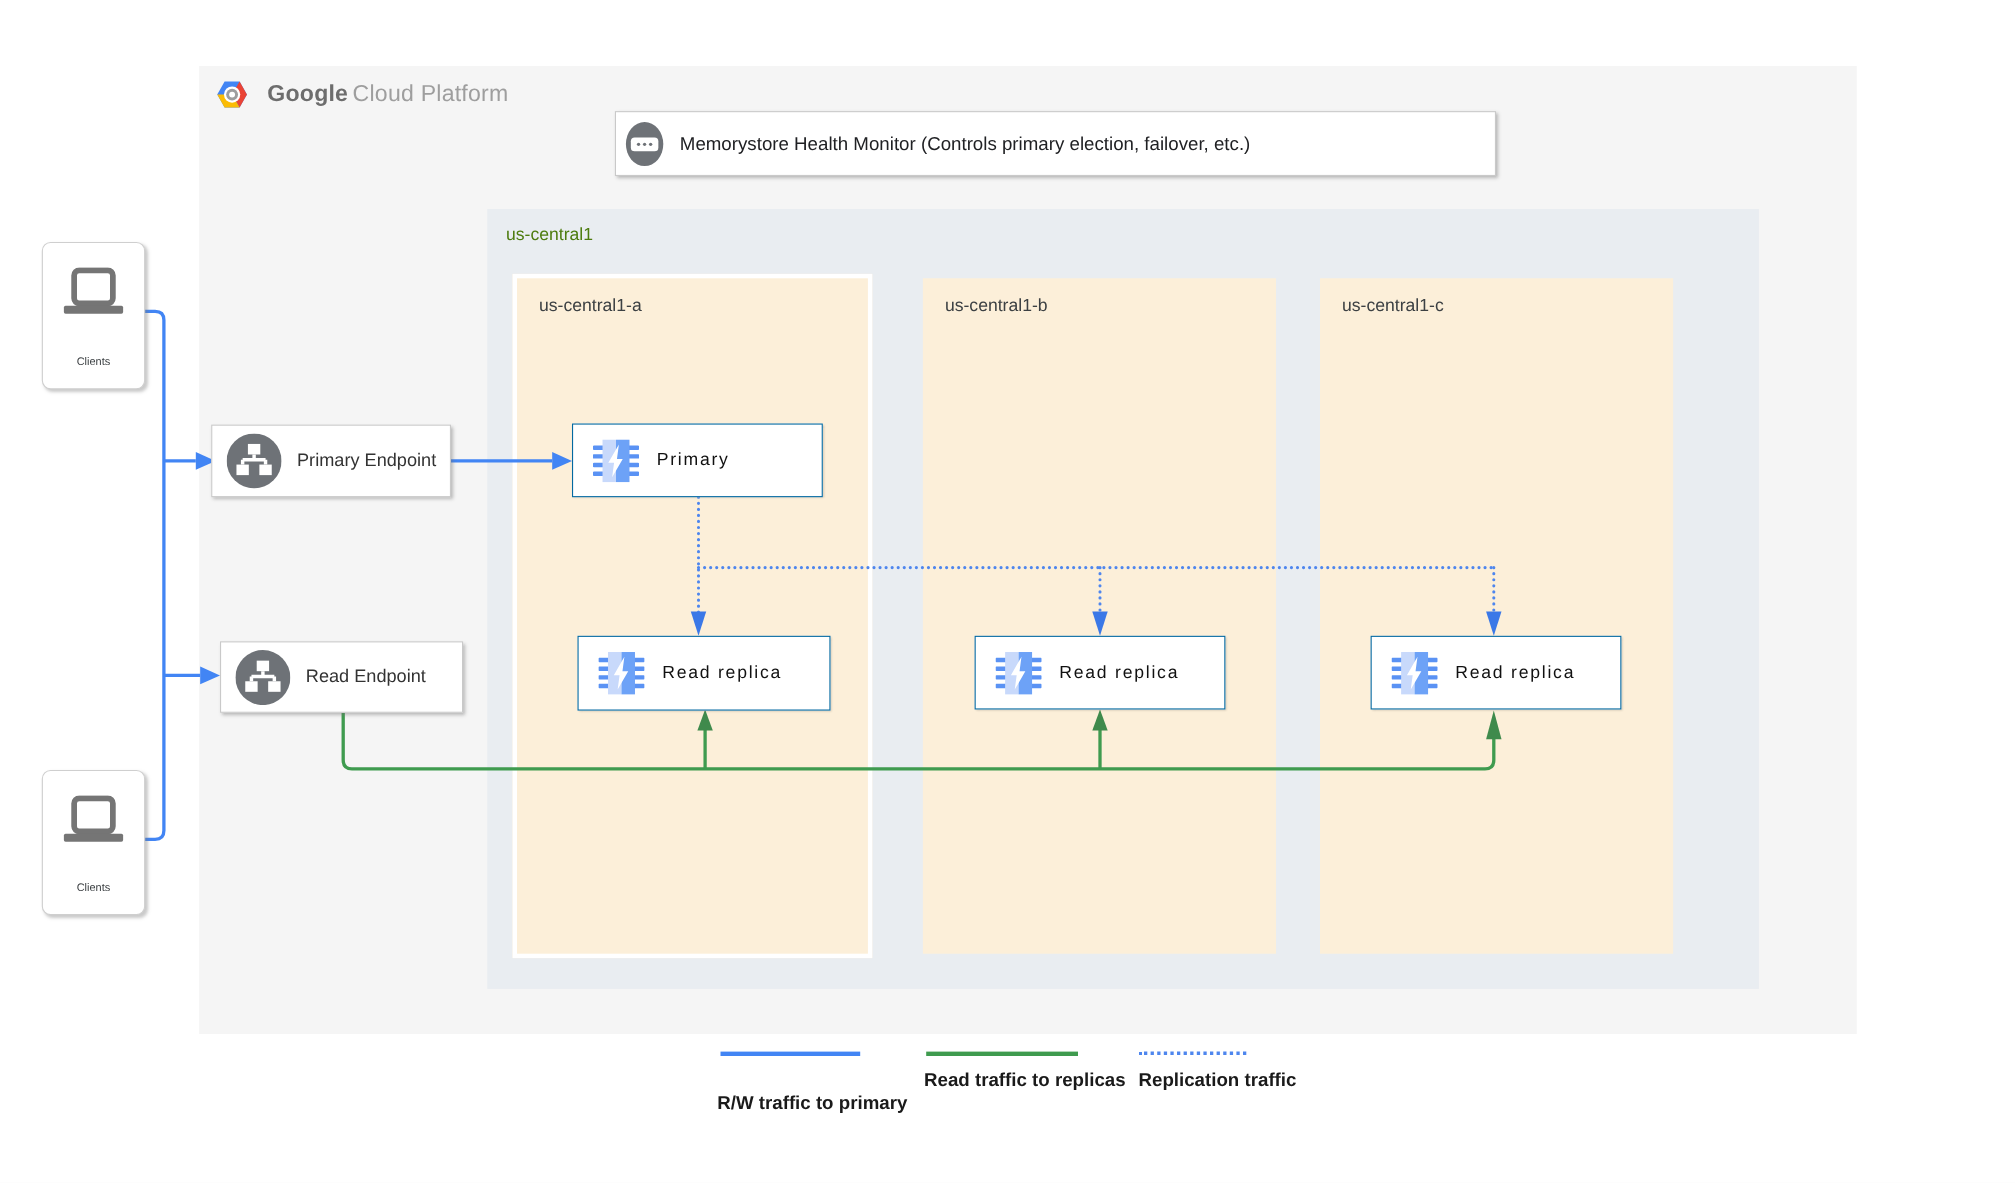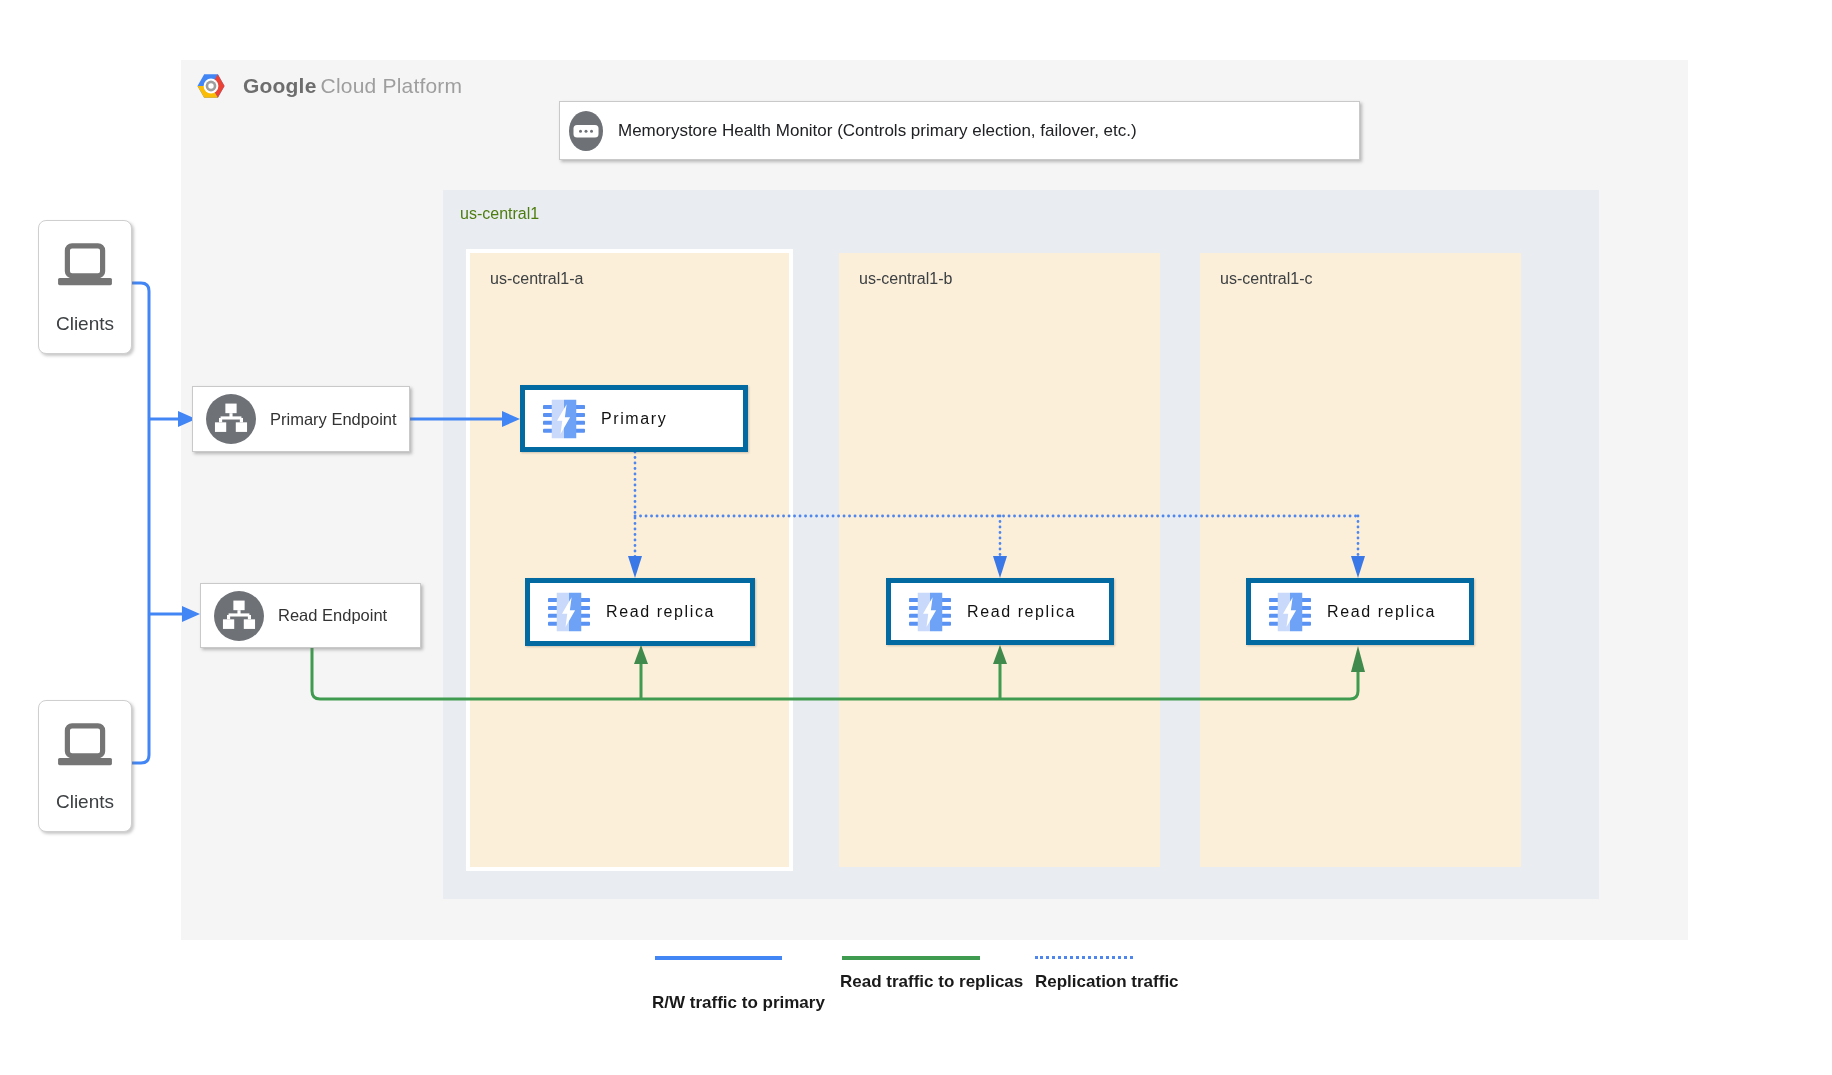--- a/index.html
+++ b/index.html
@@ -21,35 +21,35 @@
   .logo-cloud{color:#9e9e9e;margin-left:4px;}
   
   .shadow-box{position:absolute;background:#ffffff;border:1px solid #c9c9c9;
               box-shadow:2px 2px 3px rgba(110,110,110,.45);display:flex;align-items:center;z-index:3;}
   .health-box{left:559px;top:101px;width:801px;height:59px;padding-left:8px;box-sizing:border-box;}
   .health-label{font-size:17px;color:#202124;margin-left:14px;}
   .endpoint-box{width:218px;height:66px;padding-left:13px;box-sizing:border-box;}
   .endpoint-primary{left:192px;top:386px;}
   .endpoint-read{left:200px;top:583px;width:221px;height:65px;}
   .endpoint-label{font-size:16.5px;color:#333;margin-left:14px;}
-  .node-box{position:absolute;background:#fff;border:5px solid #0369a1;
+  .node-box{position:absolute;background:#fff;border:1px solid #0369a1;
             box-shadow:1px 1px 2px rgba(0,0,0,.2);display:flex;align-items:center;
             padding-left:18px;box-sizing:border-box;z-index:3;}
   .node-primary{left:520px;top:385px;width:228px;height:67px;}
   .node-replica-a{left:525px;top:578px;width:230px;height:68px;}
   .node-replica-b{left:886px;top:578px;width:228px;height:67px;}
   .node-replica-c{left:1246px;top:578px;width:228px;height:67px;}
   .node-label{font-size:16px;letter-spacing:1.6px;color:#111;margin-left:16px;}
   
   .client-box{position:absolute;width:92px;background:#fff;border:1px solid #cfcfcf;border-radius:8px;
               box-shadow:2px 2px 3px rgba(120,120,120,.4);display:flex;flex-direction:column;
               align-items:center;z-index:3;}
   .client-top{left:38px;top:220px;height:132px;}
   .client-bottom{left:38px;top:700px;height:130px;}
-  .client-label{font-size:19px;color:#3c4043;margin-top:auto;margin-bottom:18px;}
+  .client-label{font-size:10px;color:#3c4043;margin-top:auto;margin-bottom:18px;}
   .client-box svg{margin-top:22px;}
   
   .legend-line{position:absolute;height:0;border-top:4px solid;z-index:3;}
   .legend-dotted{border-top:3.5px dotted;}
   .legend-label{position:absolute;font-size:17px;font-weight:600;color:#1a1a1a;z-index:3;}
   
   #wires{position:absolute;left:0;top:0;z-index:2;pointer-events:none;}
   .icon{flex:none;display:block;}
 </style>
 </head>

